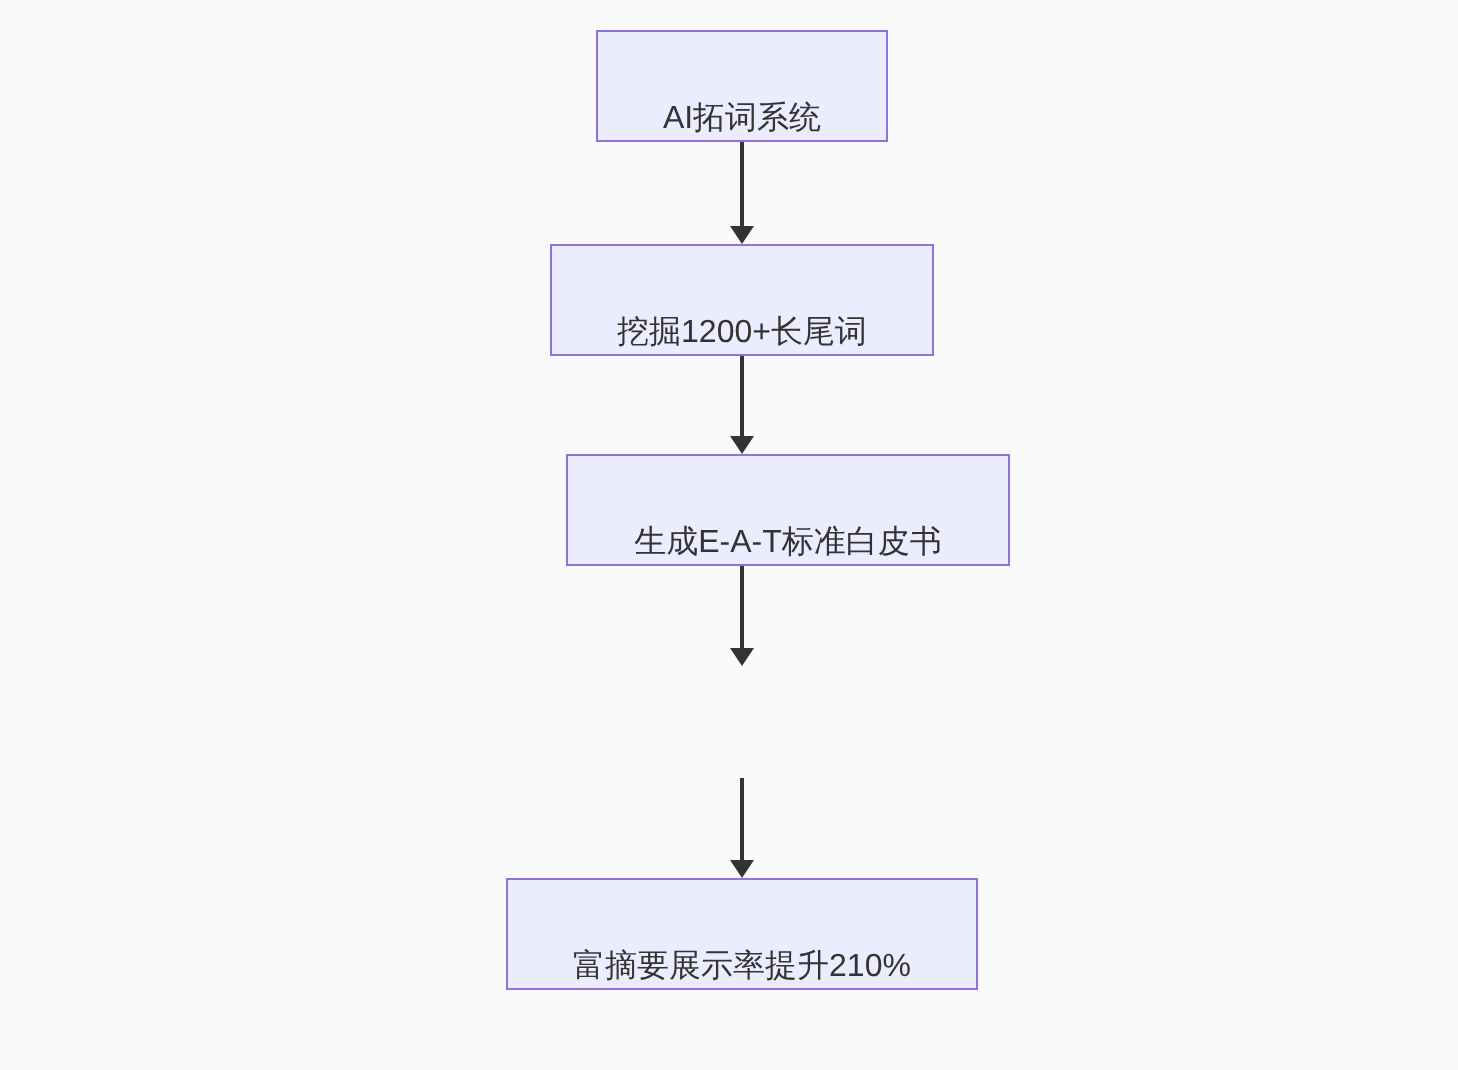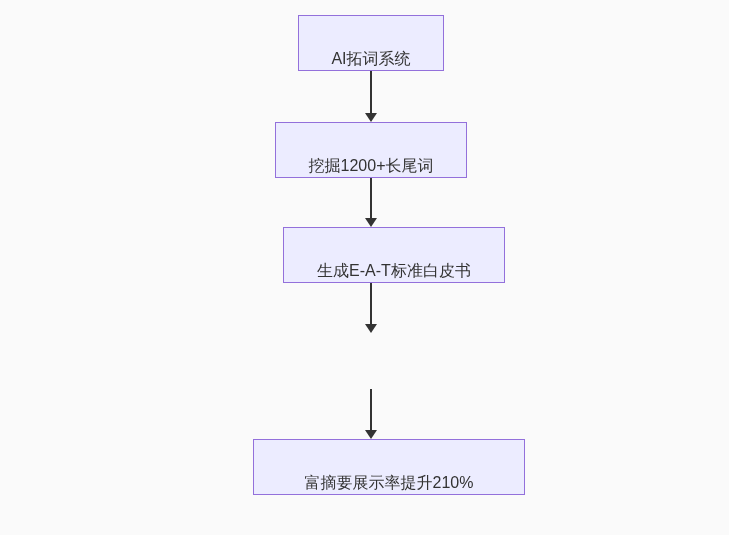--- a/index.html
+++ b/index.html
@@ -27,21 +27,21 @@
     display: flex;
     align-items: flex-end;
     justify-content: center;
     text-align: center;
     white-space: nowrap;
   }
   .node-1 { left: 298px; top: 15px;  width: 146px; height: 56px; }
   .node-2 { left: 275px; top: 122px; width: 192px; height: 56px; }
   .node-3 { left: 260px; top: 227px; width: 222px; height: 56px; margin-left: 23px; }
   .node-4 { left: 264px; top: 333px; width: 214px; height: 56px; }
-  .node-5 { left: 253px; top: 439px; width: 272px; height: 56px; }
+  .node-5 { left: 253px; top: 439px; width: 236px; height: 56px; }
 
   .arrow {
     position: absolute;
     left: 365px;          
     width: 12px;
     display: flex;
     flex-direction: column;
     align-items: center;
   }
   .arrow-1 { top: 71px;  height: 51px; }

